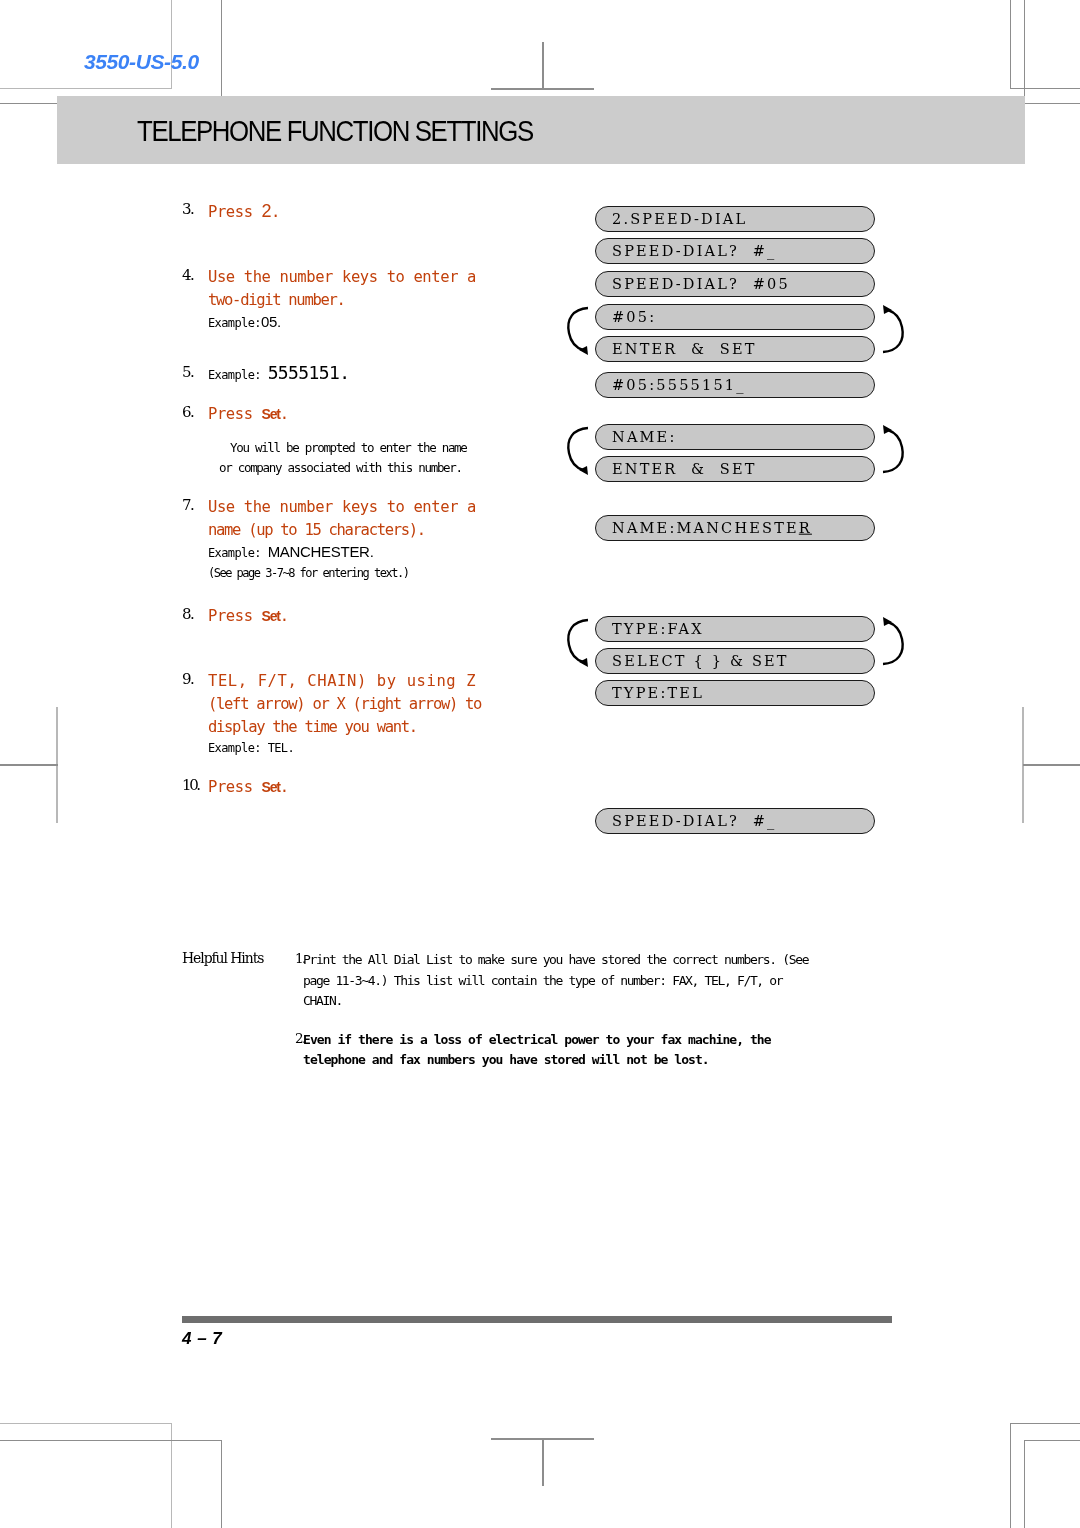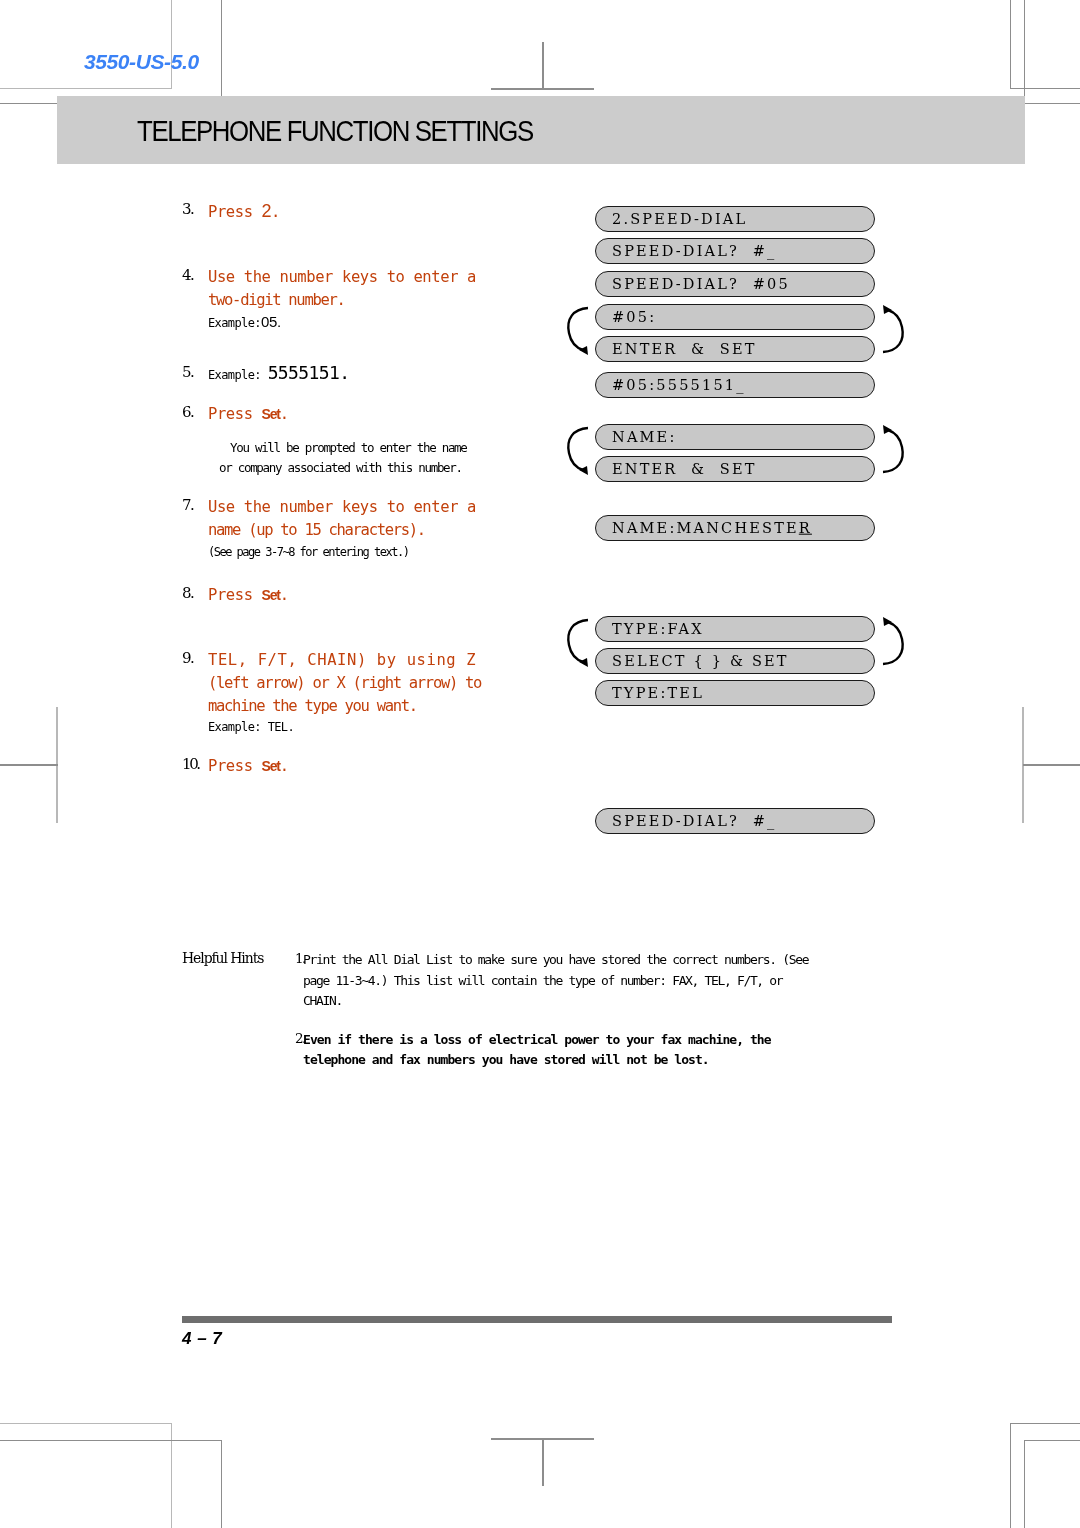--- a/index.html
+++ b/index.html
@@ -300,39 +300,40 @@
       <div class="note" style="margin-left:11px;">or company associated with this number.</div>
     </div>
   </div>
   <div class="gap-c"></div>
 
   <div class="step">
     <div class="step-num">7.</div>
     <div class="step-body">
       <div class="ln">Use the number keys to enter a</div>
       <div class="ln narrow">name (up to 15 characters).</div>
+      <div class="ex"><span>Example:</span> <span class="big">MANCHESTER.</span></div>
       <div class="note" style="letter-spacing:-1.5px;font-size:12px;">(See page 3-7~8 for entering text.)</div>
     </div>
   </div>
   <div class="gap-d"></div>
 
   <div class="step">
     <div class="step-num">8.</div>
     <div class="step-body">
       <div class="ln"><span>Press </span><span class="key">Set</span><span>.</span></div>
     </div>
   </div>
   <div class="gap-a"></div>
 
   <div class="step">
     <div class="step-num">9.</div>
     <div class="step-body">
       <div class="ln" style="letter-spacing:0.6px;">TEL, F/T, CHAIN) by using Z</div>
       <div class="ln narrow">(left arrow) or X (right arrow) to</div>
-      <div class="ln narrow">machine the type you want.</div>
+      <div class="ln narrow">display the time you want.</div>
       <div class="ex"><span>Example:</span> <span>TEL.</span></div>
     </div>
   </div>
   <div class="gap-c"></div>
 
   <div class="step">
     <div class="step-num" style="letter-spacing:-2.4px;">10.</div>
     <div class="step-body">
       <div class="ln"><span>Press </span><span class="key">Set</span><span>.</span></div>
     </div>

